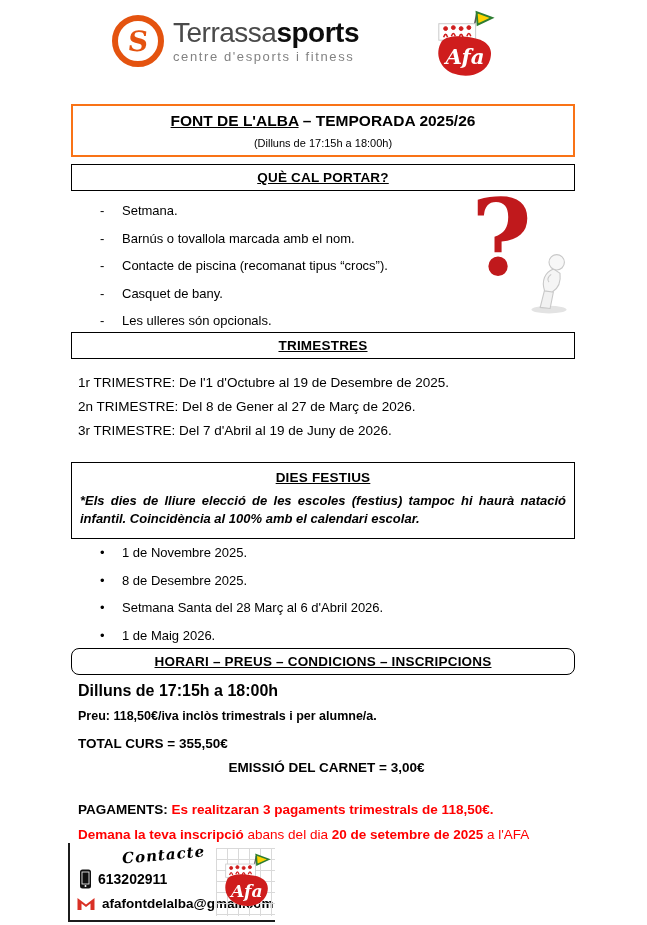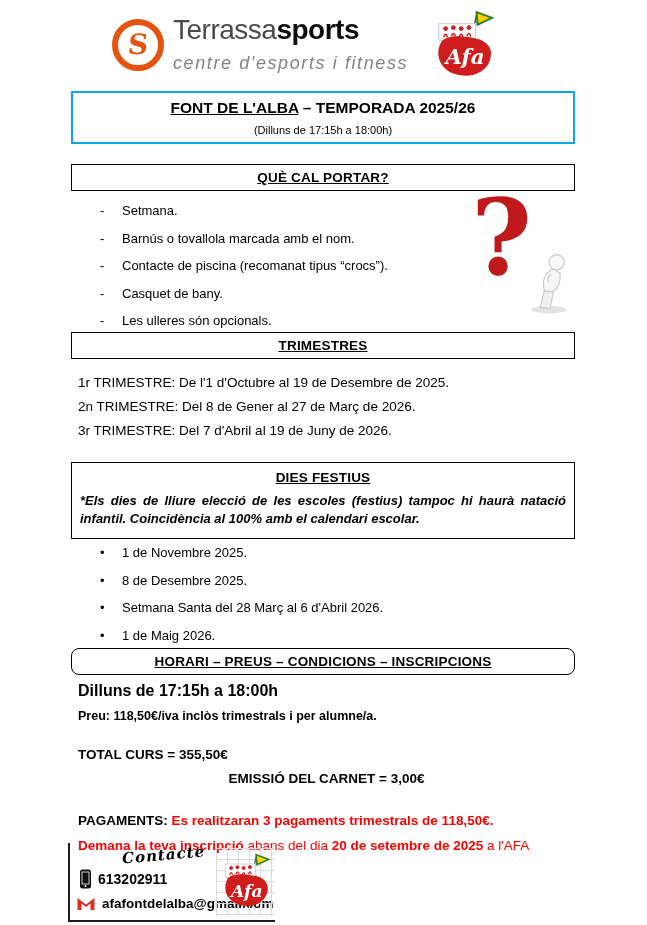--- a/index.html
+++ b/index.html
@@ -8,30 +8,30 @@
   .page { position:relative; width:647px; height:925px; background:#fff; overflow:hidden; }
 
   
   .header { position:absolute; top:15px; left:112px; display:flex; align-items:center; }
   .ts-logo { width:52px; height:52px; border-radius:50%; border:6px solid #e4530f; display:flex;
              align-items:center; justify-content:center; margin-right:9px; background:#fff; }
   .ts-logo span { font-size:28px; font-weight:bold; color:#e4530f; font-family:"DejaVu Serif",serif; transform:skewX(-6deg); }
   .ts-name { font-size:28px; letter-spacing:-0.5px; line-height:1.05; }
   .ts-name .t1 { color:#4a4a4a; font-weight:400; }
   .ts-name .t2 { color:#0d0d0d; font-weight:700; }
-  .ts-tag { font-size:18px; color:#828282; letter-spacing:1.6px; margin-top:9px;font-style:italic; }
+  .ts-tag { font-size:13px; color:#828282; letter-spacing:1.6px; margin-top:2px; }
   .afa-top { position:absolute; left:433px; top:10px; }
 
   
   .sec { position:absolute; left:71px; width:504px; }
   .head-box { border:1.5px solid #000; text-align:center; padding:3px 0 4px; }
   .ht { font-weight:bold; font-size:13.5px; text-decoration:underline; letter-spacing:.2px; }
 
   
-  .pos-title { top:91px; height:53px; border:2px solid #0ea5e9; text-align:center; padding-top:6px; }
+  .pos-title { top:104px; height:53px; border:2px solid #f97316; text-align:center; padding-top:6px; }
   .title-line { font-size:15.5px; font-weight:bold; }
   .title-line .u { text-decoration:underline; }
   .title-sub { font-size:11px; margin-top:7px; }
 
   .pos-qcp { top:164px; }
   .pos-list { top:194px; height:132px; }
   .pos-trihead { top:332px; }
   .pos-trilines { top:371px; padding-left:7px; font-size:13.5px; }
   .pos-trilines div { line-height:24px; }
   .pos-festius { top:462px; border:1.5px solid #000; padding:5px 8px 10px; }
@@ -48,21 +48,21 @@
 
   
   .q-figure { position:absolute; right:0; top:4px; width:108px; height:116px; }
   .q-mark { position:absolute; left:4px; top:-16px; font-size:104px; font-weight:bold; color:#c0191c;
             font-family:"DejaVu Serif",serif; line-height:1.1; }
   .q-person { position:absolute; right:0; bottom:0; }
 
   
   .schedule { font-size:16px; font-weight:bold; margin-top:6px; }
   .price-line { font-size:12.5px; font-weight:bold; margin-top:9px; }
-  .total-line { font-size:13.5px; font-weight:bold; margin-top:24px; }
+  .total-line { font-size:13.5px; font-weight:bold; margin-top:13px; }
   .card-line { font-size:13.5px; font-weight:bold; margin-top:9px;text-align:center; }
   .payments { font-size:13.5px; font-weight:bold; margin-top:27px; }
   .pay-text { color:#ff0000; }
   .deadline { font-size:13.5px; font-weight:bold; color:#ff0000; margin-top:10px; }
   .dl-normal { font-weight:normal; }
 
   
   .contact-area { position:absolute; left:68px; top:843px; width:207px; height:79px;
                   border-left:2px solid #1c1c1c; border-bottom:2px solid #1c1c1c; }
   .contact-label { position:absolute; left:52px; top:3px; font-family:"DejaVu Serif",serif; font-style:italic;

